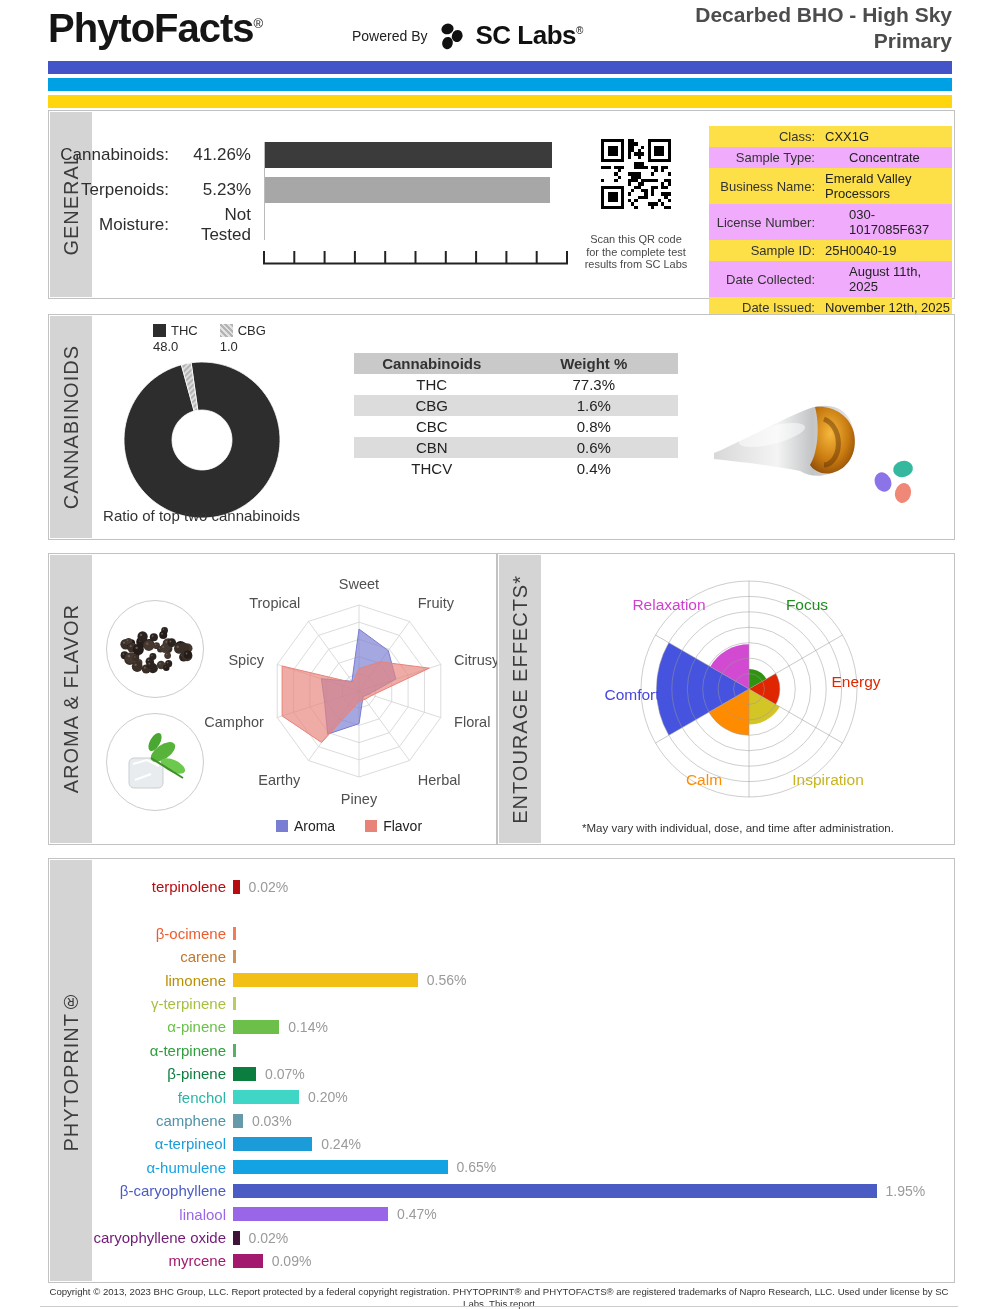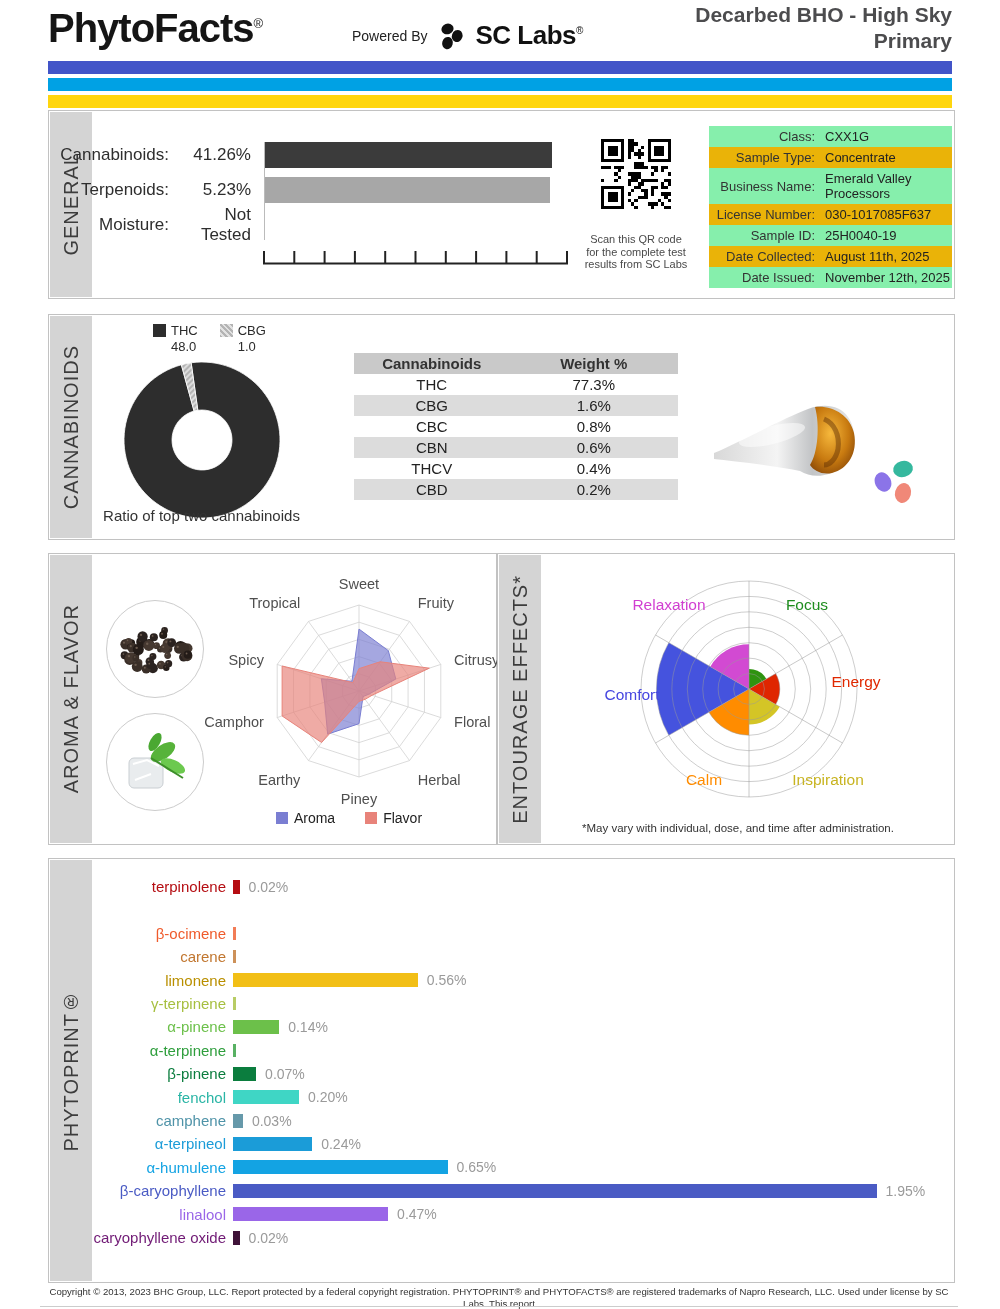--- a/index.html
+++ b/index.html
@@ -31,46 +31,46 @@
   .g-row{position:absolute;left:8px;display:flex;align-items:center;height:27px;}
   .g-label{width:112px;text-align:right;font-size:17px;color:#2e2e2e;}
   .g-val{width:78px;text-align:right;font-size:17px;color:#2e2e2e;margin-left:4px;}
   .g-bar{height:26px;margin-left:13px;}
   .spine{position:absolute;left:215px;top:31px;width:1px;height:98px;background:#bbb;}
   #ruler{position:absolute;left:214px;top:138px;}
   #qr{position:absolute;left:552px;top:28px;width:70px;height:70px;}
   .qr-caption{position:absolute;left:520px;top:122px;width:134px;text-align:center;
         font-size:11px;line-height:12.5px;color:#4a4a4a;}
   #info-table{position:absolute;left:660px;top:15px;width:243px;font-size:13px;color:#222;}
-  .i-row{display:flex;background:#86efac;align-items:center;}
-  .i-row.alt{background:#eab308;}
+  .i-row{display:flex;background:#fde047;align-items:center;}
+  .i-row.alt{background:#f0abfc;gap:24px;}
   .i-label{flex:0 0 106px;text-align:right;padding:3px 4px 3px 0;color:#333;}
   .i-val{flex:1;padding:3px 0 3px 6px;line-height:15px;}
   
   #donut-legend{position:absolute;left:104px;top:8px;display:flex;gap:22px;font-size:13px;color:#2b2b2b;}
   .lg-row{display:flex;align-items:center;}
   .lg-sq{width:13px;height:13px;display:inline-block;margin-right:5px;}
-  .lg-val{margin-left:18px;margin-top:1px;}
+  .lg-val{margin-top:1px;}
   #donut{position:absolute;left:68px;top:40px;}
   .donut-caption{position:absolute;left:30px;top:192px;width:245px;text-align:center;font-size:15px;color:#333;}
   #cbd-table{position:absolute;left:305px;top:38px;width:324px;font-size:15px;color:#222;}
   .t-row{display:flex;height:21px;align-items:center;background:#fff;}
   .t-row.alt{background:#dcdcdc;}
   .t-head{background:#c9c9c9;font-weight:bold;color:#333;}
   .t-c1{flex:0 0 48%;text-align:center;}
   .t-c2{flex:1;text-align:center;}
   #photo{position:absolute;left:663px;top:42px;}
   #dots{position:absolute;left:823px;top:142px;}
   
   .photo-circle{position:absolute;left:57px;width:96px;height:96px;border:1px solid #ccc;
         border-radius:50%;overflow:hidden;background:#fff;}
   #circ1{top:46px;} #circ2{top:159px;}
   #radar{position:absolute;left:178px;top:8px;overflow:visible;}
   .radar-lab{font-size:14.5px;fill:#4f4f4f;font-family:"Liberation Sans",sans-serif;}
-  #radar-legend{position:absolute;left:150px;top:256px;width:300px;display:flex;
+  #radar-legend{position:absolute;left:150px;top:264px;width:300px;display:flex;
         justify-content:center;gap:30px;font-size:14px;color:#222;align-items:center;}
   .rl-item{display:flex;align-items:center;}
   .rl-sq{width:12px;height:12px;margin-right:6px;}
   
   #polar{position:absolute;left:100px;top:12px;overflow:visible;}
   .polar-lab{font-size:15.5px;font-family:"Liberation Sans",sans-serif;}
   .footnote{position:absolute;left:30px;top:268px;width:420px;text-align:center;font-size:11.5px;color:#333;}
   
   #pp-rows{position:absolute;left:0;top:16px;width:905px;height:400px;}
   .pp-row{position:absolute;left:8px;height:23px;display:flex;align-items:center;width:890px;}
@@ -340,24 +340,20 @@
           <div class="t-c1">CBC</div>
           <div class="t-c2">0.8%</div>
         </div>
         <div class="t-row alt">
           <div class="t-c1">CBN</div>
           <div class="t-c2">0.6%</div>
         </div>
         <div class="t-row">
           <div class="t-c1">THCV</div>
           <div class="t-c2">0.4%</div>
-        </div>
-        <div class="t-row alt">
-          <div class="t-c1">CBD</div>
-          <div class="t-c2">0.2%</div>
         </div>
       </div>
     <svg id="photo" width="170" height="152" viewBox="0 0 170 152">
       <defs>
         <linearGradient id="metal" x1="0" y1="0" x2="1" y2="0">
           <stop offset="0" stop-color="#d8d8d8"></stop>
             <stop offset=".45" stop-color="#f4f4f4"></stop>
           <stop offset=".7" stop-color="#c2c4c6"></stop>
             <stop offset="1" stop-color="#e8e8e8"></stop>
         </linearGradient>
@@ -630,20 +626,25 @@
         <div class="pp-row" style="top:327.59999999999997px">
           <span class="pp-label" style="color:#9a66e8">linalool</span>
           <div class="pp-bar" style="background:#9a66e8;width:155.1px"></div>
           <span class="pp-val">0.47%</span>
         </div>
         <div class="pp-row" style="top:351px">
           <span class="pp-label" style="color:#701a75">caryophyllene oxide</span>
           <div class="pp-bar" style="background:#3f1238;width:6.6000000000000005px"></div>
           <span class="pp-val">0.02%</span>
         </div>
+        <div class="pp-row" style="top:374.4px">
+          <span class="pp-label" style="color:#a3196e">myrcene</span>
+          <div class="pp-bar" style="background:#a3196e;width:29.7px"></div>
+          <span class="pp-val">0.09%</span>
+        </div>
       </div>
   </section>
 
   <div class="footer">
     <div>Copyright © 2013, 2023 BHC Group, LLC. Report protected by a federal copyright registration. PHYTOPRINT® and PHYTOFACTS® are registered trademarks of Napro Research, LLC. Used under license by SC Labs. This report</div>
 
   </div>
   <div class="bottom-rule"></div>
 
 </div>

